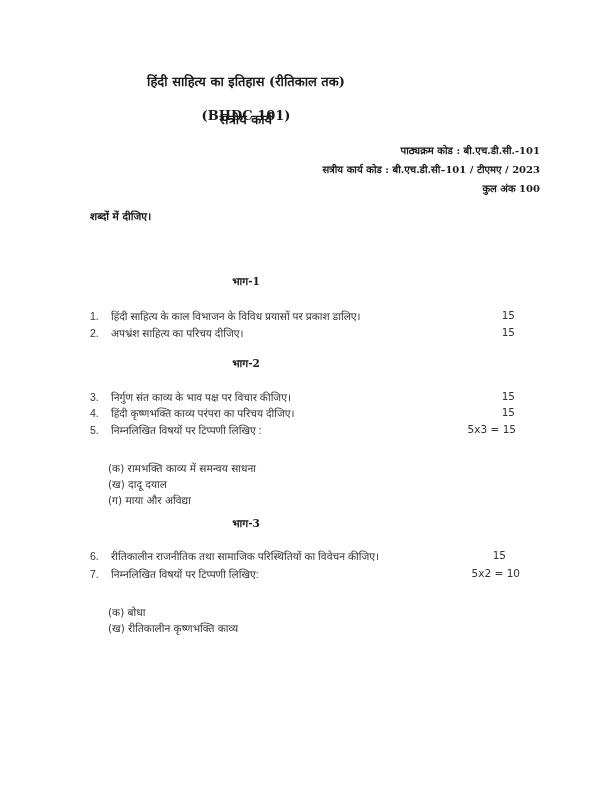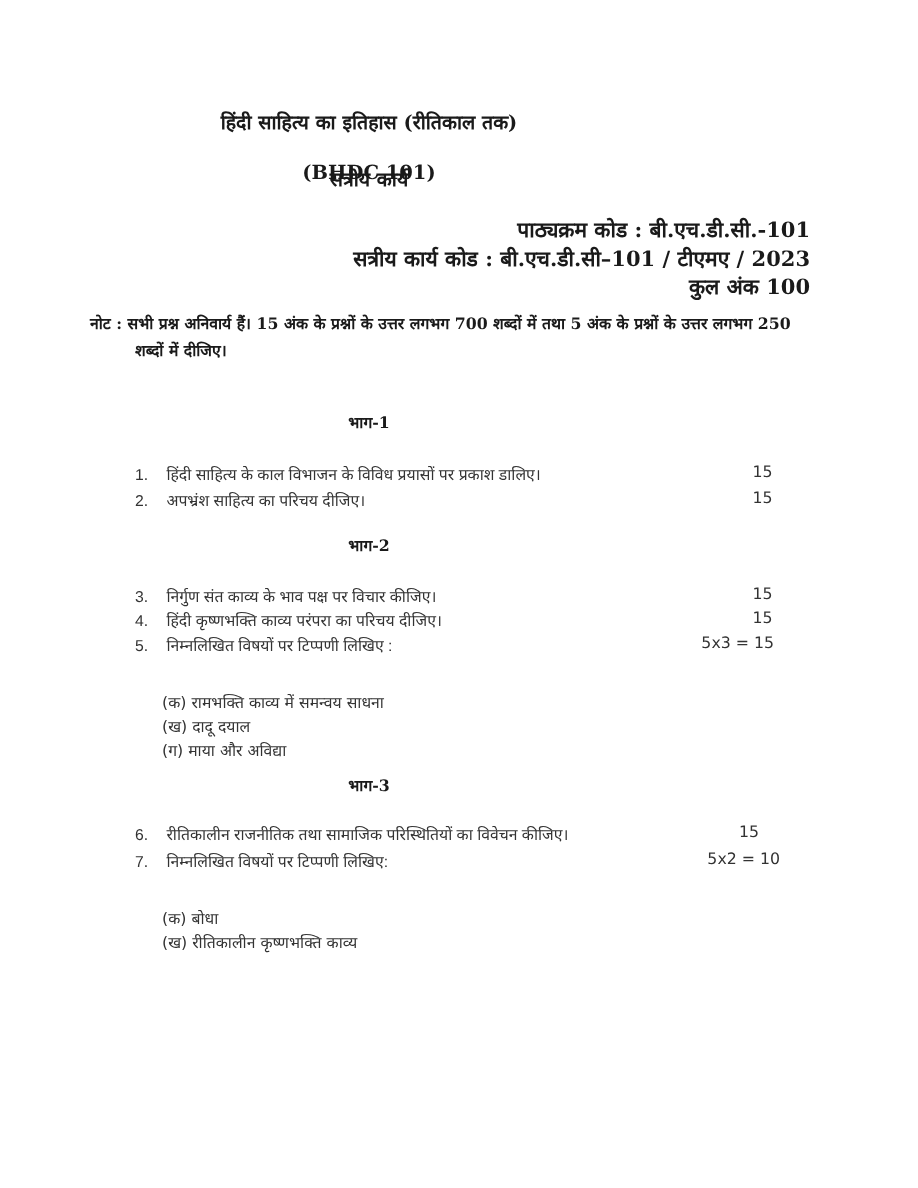--- a/index.html
+++ b/index.html
@@ -1,20 +1,20 @@
 <!DOCTYPE html>
 <html><head>
 <meta charset="utf-8">
 <style>
   html, body { margin:0; padding:0; background:#ffffff; }
   body { width:612px; height:792px; position:relative; overflow:hidden; color:#1a1a1a;
          font-family:"DejaVu Serif", "Liberation Serif", serif; }
   .abs { position:absolute; white-space:nowrap; }
   .title { font-weight:bold; font-size:13px; left:0; width:492px; text-align:center; }
-  .meta { font-size:14px; font-weight:bold; right:72px; text-align:right; }
+  .meta { font-size:10px; font-weight:bold; right:72px; text-align:right; }
   .note { font-size:10.5px; font-weight:bold; left:60px; width:485px; line-height:18px; white-space:normal; }
   .note .indent { display:block; padding-left:30px; }
   .section { font-size:10.5px; font-weight:bold; left:0; width:492px; text-align:center; }
   .q { font-family:Liberation Sans, sans-serif; font-size:10.5px; color:#333; }
   .num { display:inline-block; width:18px; }
   .marks { font-family:"DejaVu Sans", "Liberation Sans", sans-serif; font-size:10.5px; color:#333; text-align:right; }
   .sub { font-family:"DejaVu Sans", "Liberation Sans", sans-serif; font-size:10.5px; color:#333;margin-top:21px; }
 </style>
 </head>
 <body>
@@ -23,21 +23,20 @@
 
   <div class="abs title" style="top:72px;">हिंदी साहित्य का  इतिहास (रीतिकाल तक)</div>
   <div class="abs title" style="top:108px;">(BHDC 101)</div>
   <div class="abs title" style="top:110px;">सत्रीय कार्य</div>
 
   <div class="abs meta" style="top:143px;">पाठ्यक्रम कोड : बी.एच.डी.सी.-101</div>
   <div class="abs meta" style="top:162px;">सत्रीय कार्य कोड : बी.एच.डी.सी–101 / टीएमए / 2023</div>
   <div class="abs meta" style="top:181px;">कुल अंक 100</div>
 
   <div class="abs note" style="top:207px;">
-    <span>नोट : सभी प्रश्न अनिवार्य हैं। 15 अंक के प्रश्नों के उत्तर लगभग 700 शब्दों में तथा 5 अंक के प्रश्नों के उत्तर लगभग 250</span>
     <span class="indent">शब्दों में दीजिए।</span>
   </div>
 
   <div class="abs section" style="top:274px;">भाग-1</div>
 
   <div class="abs q" style="top:309px; left:90px;">
     <span class="num">1.</span>
     <span>हिंदी साहित्य के काल विभाजन के विविध प्रयासों पर प्रकाश डालिए।</span>
   </div>
   <div class="abs marks" style="top:309px; right:97px;">15</div>

